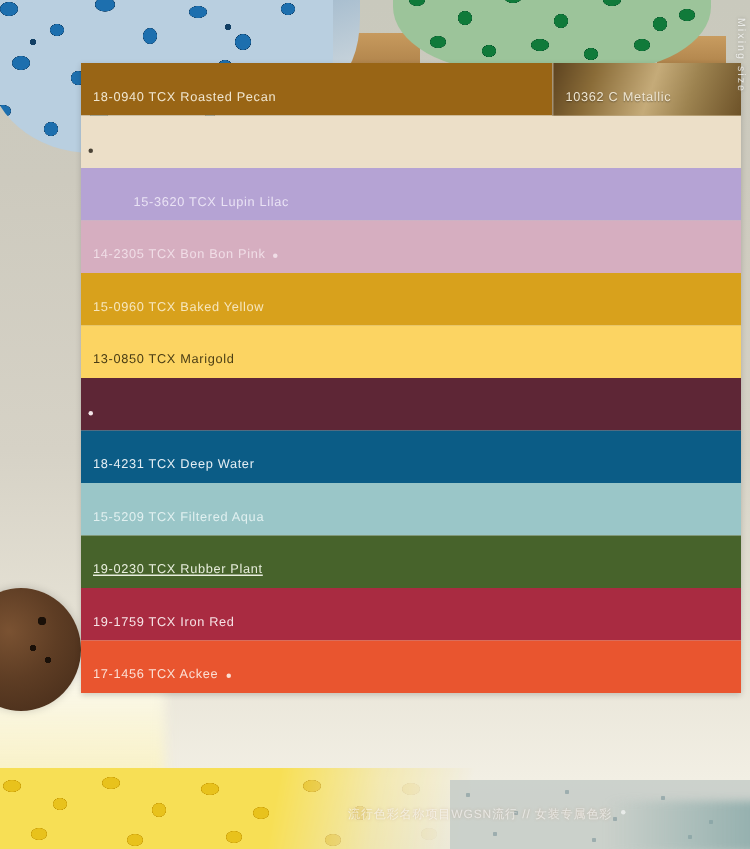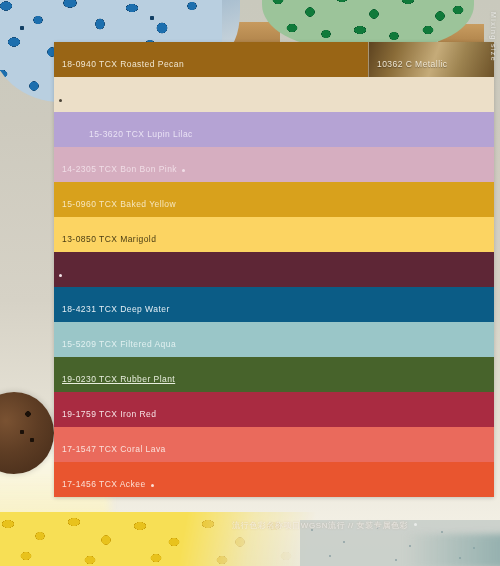--- a/index.html
+++ b/index.html
@@ -234,21 +234,21 @@
     color: rgba(255,255,255,.72);
     text-shadow: 0 0 2px rgba(120,120,110,.6);
     font-family: "Liberation Sans", sans-serif;
     white-space: nowrap;
   }
 
   
   #watermark {
     position: absolute;
     left: 232px;
-    top: 520px;
+    top: 537px;
     width: 258px;
     font-size: 8px;
     letter-spacing: .6px;
     color: rgba(255,255,255,.58);
     text-shadow: 0 0 2px rgba(180,140,110,.45);
     white-space: nowrap;
     font-family: "Liberation Sans", sans-serif;
   }
   #watermark .wm-dot {
     display: inline-block;
@@ -305,23 +305,20 @@
         </div>
         <div class="swatch-row" style="background-color: rgb(154, 198, 200);">
           <span class="swatch-label" style="color: rgb(225, 240, 240);">15-5209 TCX Filtered Aqua</span>
         </div>
         <div class="swatch-row" style="background-color: rgb(71, 99, 43);">
           <span class="swatch-label" style="color: rgb(232, 238, 221); text-decoration: underline;">19-0230 TCX Rubber Plant</span>
         </div>
         <div class="swatch-row" style="background-color: rgb(169, 43, 65);">
           <span class="swatch-label" style="color: rgb(246, 226, 229);">19-1759 TCX Iron Red</span>
         </div>
-        <div class="swatch-row" style="background-color: rgb(234, 106, 92);">
-          <span class="swatch-label" style="color: rgb(250, 224, 218);">17-1547 TCX Coral Lava</span>
-        </div>
         <div class="swatch-row" style="background-color: rgb(233, 85, 47);">
           <span class="swatch-label" style="color: rgb(251, 223, 212);">17-1456 TCX Ackee</span>
           <span class="swatch-dot" style="background-color: rgb(251, 223, 212); margin-bottom: 10px;"></span>
         </div>
       </div>
 
     <div id="metallic-chip">
       <span class="swatch-label">10362 C Metallic</span>
     </div>
   </div>

